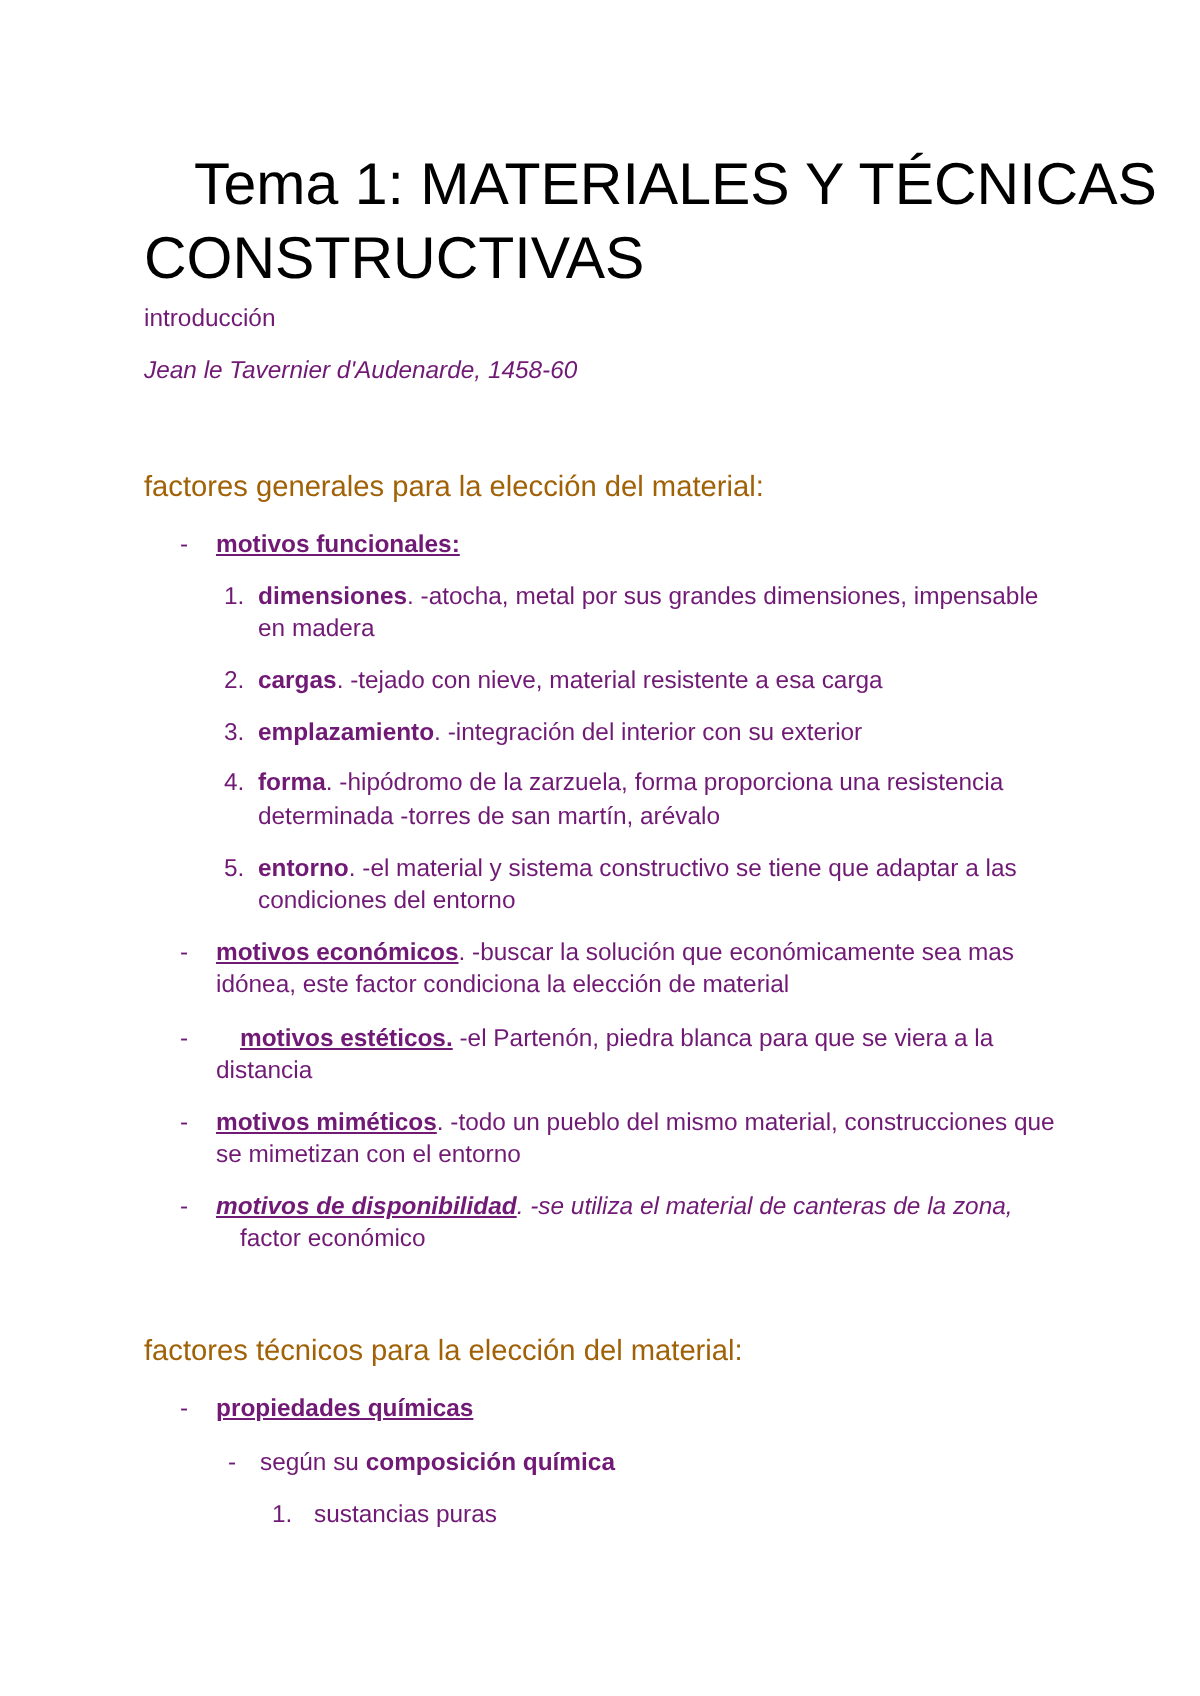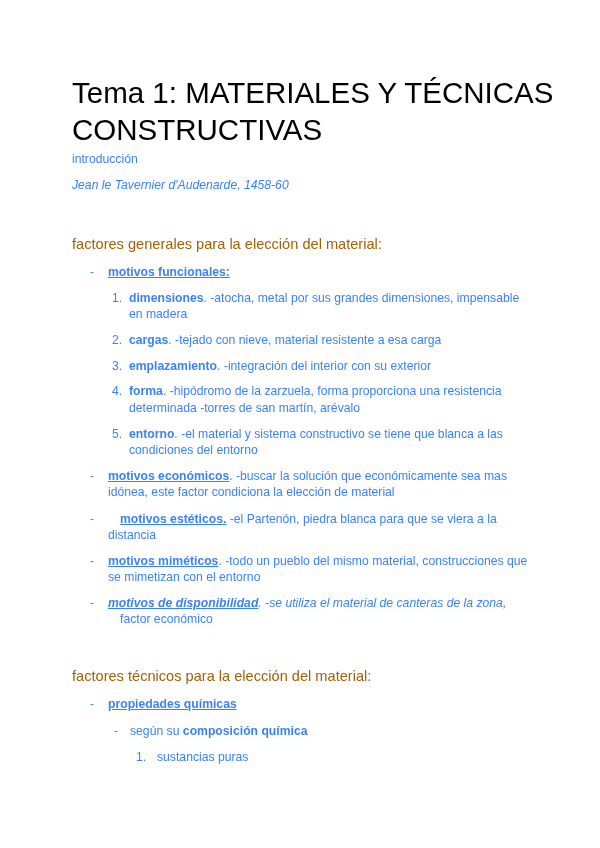--- a/index.html
+++ b/index.html
@@ -1,31 +1,31 @@
 <!DOCTYPE html>
 <html><head>
 <meta charset="utf-8">
 <style>
   html, body { margin: 0; padding: 0; background: #ffffff; }
   body { width: 600px; height: 848px; position: relative; overflow: hidden;
          font-family: "Liberation Sans", sans-serif; color: #000; }
   .page { position: absolute; left: 0; top: 0; width: 600px; height: 848px; background: #fff; }
   .abs { position: absolute; white-space: nowrap; }
   .title { left: 72px; font-size: 29.5px; line-height: 37px; color: #000; font-weight: normal; }
-  .body { font-size: 12.2px; line-height: 16.5px; color: #3b82f6; }
+  .body { font-size: 12.2px; line-height: 16.5px; color: #701a75; }
   .h2 { left: 72px; font-size: 14.6px; font-weight: normal; color: #a16207; }
   b { font-weight: bold; }
   u { text-decoration: underline; }
 </style>
 </head>
 <body>
 
 <div class="page">
 
-  <div class="abs title" style="top:74px;">Tema 1: MATERIALES Y TÉCNICAS</div>
+  <div class="abs title" style="top:74px;margin-left:25px;">Tema 1: MATERIALES Y TÉCNICAS</div>
   <div class="abs title" style="top:111px;">CONSTRUCTIVAS</div>
 
   <div class="abs body" style="left:72px; top:151px;">introducción</div>
   <div class="abs body" style="left:72px; top:177px;font-style:italic;">Jean le Tavernier d'Audenarde, 1458-60</div>
 
   <div class="abs h2" style="top:236px;">factores generales para la elección del material:</div>
 
   <div class="abs body" style="left:90px; top:264px;">-</div>
   <div class="abs body" style="left:108px; top:264px;"><u><b>motivos funcionales:</b></u></div>
 
@@ -37,21 +37,21 @@
   <div class="abs body" style="left:129px; top:332px;"><b>cargas</b><span>. -tejado con nieve, material resistente a esa carga</span></div>
 
   <div class="abs body" style="left:112px; top:358px;">3.</div>
   <div class="abs body" style="left:129px; top:358px;"><b>emplazamiento</b><span>. -integración del interior con su exterior</span></div>
 
   <div class="abs body" style="left:112px; top:383px;">4.</div>
   <div class="abs body" style="left:129px; top:383px;"><b>forma</b><span>. -hipódromo de la zarzuela, forma proporciona una resistencia</span></div>
   <div class="abs body" style="left:129px; top:400px;">determinada -torres de san martín, arévalo</div>
 
   <div class="abs body" style="left:112px; top:426px;">5.</div>
-  <div class="abs body" style="left:129px; top:426px;"><b>entorno</b><span>. -el material y sistema constructivo se tiene que blanca a las</span></div>
+  <div class="abs body" style="left:129px; top:426px;"><b>entorno</b><span>. -el material y sistema constructivo se tiene que adaptar a las</span></div>
   <div class="abs body" style="left:129px; top:442px;">condiciones del entorno</div>
 
   <div class="abs body" style="left:90px; top:468px;">-</div>
   <div class="abs body" style="left:108px; top:468px;"><u><b>motivos económicos</b></u><span>. -buscar la solución que económicamente sea mas</span></div>
   <div class="abs body" style="left:108px; top:484px;">idónea, este factor condiciona la elección de material</div>
 
   <div class="abs body" style="left:90px; top:511px;">-</div>
   <div class="abs body" style="left:120px; top:511px;"><u><b>motivos estéticos.</b></u><span> -el Partenón, piedra blanca para que se viera a la</span></div>
   <div class="abs body" style="left:108px; top:527px;">distancia</div>
 

